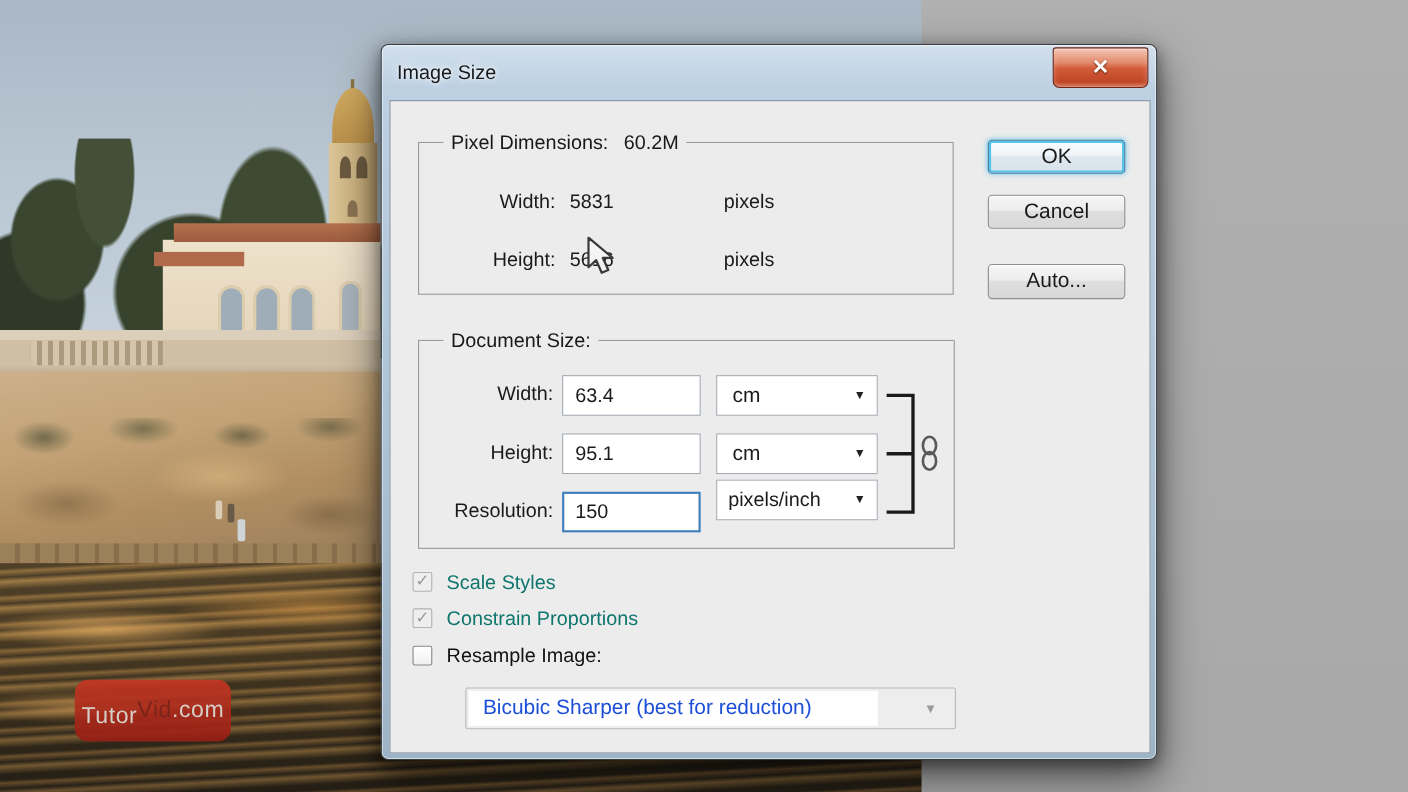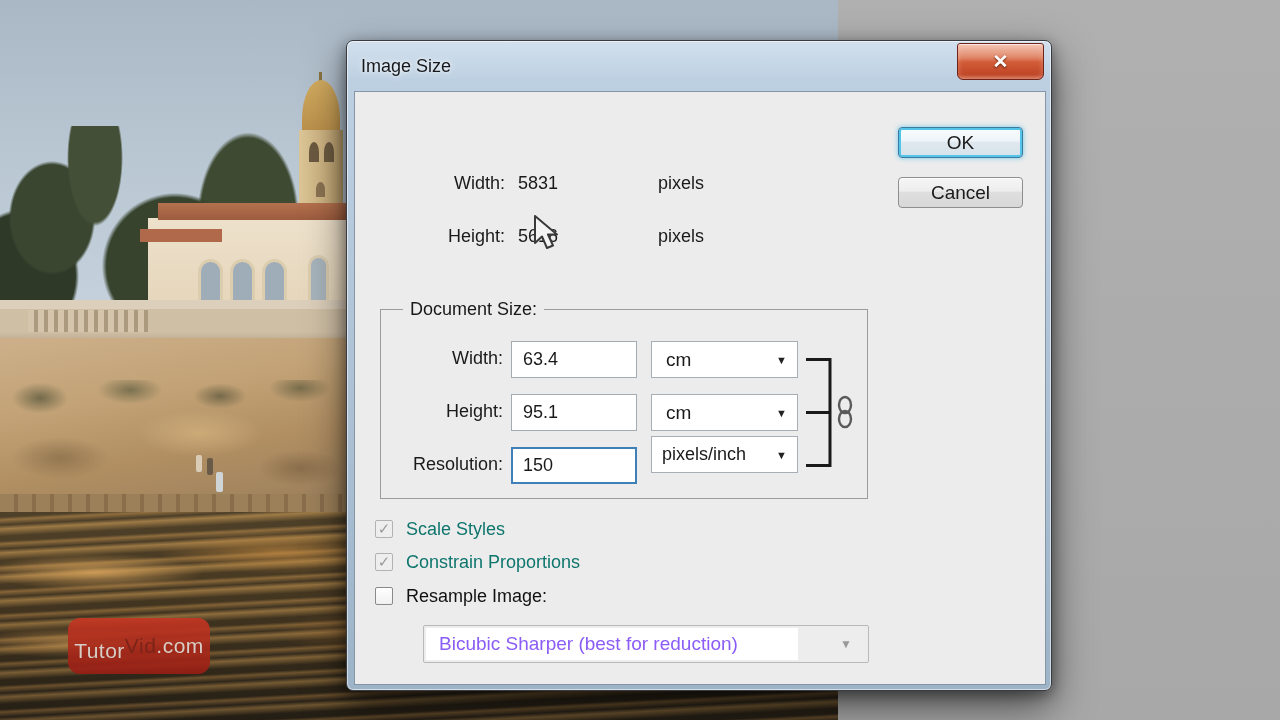--- a/index.html
+++ b/index.html
@@ -146,21 +146,21 @@
   .checkbox.en { border-color:#8a8a8a; background:linear-gradient(180deg,#ffffff,#f0f0f0); cursor:pointer; }
   .check-icon { font-size:15px; color:#9a9a9a; line-height:1; margin-top:-2px; }
   .cblabel { position:absolute; left:31px; top:-1px; font-size:18px; white-space:nowrap; }
   .cblabel.dis { color:#0f766e; }
   .cblabel.en { color:#111; }
 
   .resample-combo { position:absolute; left:68px; top:533px; width:446px; height:38px;
     background:#ededed; border:1px solid #b9b9b9; border-radius:2px; }
   .resample-inner { position:absolute; left:2px; top:2px; width:372px; height:32px;
     background:#fff; display:flex; align-items:center; padding-left:13px;
-    font-size:19px; color:#8b5cf6; white-space:nowrap; }
+    font-size:19px; color:#1d4ed8; white-space:nowrap; }
   .resample-combo .arr { color:#9a9a9a; right:16px; font-size:12px; }
 
   .btn { position:absolute; left:543px; width:125px; display:flex; align-items:center;
     justify-content:center; font-size:19px; color:#1a1a1a; border-radius:4px; cursor:pointer;
     background:linear-gradient(180deg,#f6f6f6 0%,#ededed 45%,#dedede 50%,#d8d8d8 100%);
     border:1px solid #8e8e8e; box-shadow:inset 0 1px 0 #ffffff; }
   .btn-ok { top:35px; height:31px; border:1px solid #3c7a9e;
     background:linear-gradient(180deg,#fafdfe 0%,#eef4f8 45%,#dfe8ee 50%,#d6e2ea 100%);
     box-shadow:inset 0 0 0 2px #55c4ea, 0 0 5px rgba(80,190,235,.8); }
   .btn-cancel { top:85px; height:31px; }
@@ -214,20 +214,25 @@
   <div class="dialog">
     <div class="titlebar">
       <span class="title">Image Size</span>
       <div class="close-btn">
         <span class="close-x">✕</span>
       </div>
     </div>
 
     <div class="client">
 
+      <div class="groupbox g1">
+        <div class="legend">
+          <span>Pixel Dimensions:</span><span class="total">60.2M</span>
+        </div>
+      </div>
       <div class="txtrow r1" style="left:0;width:487px;">
         <span class="lab">Width:</span>
         <span class="val">5831</span>
         <span class="unit-static">pixels</span>
       </div>
       <div class="txtrow r2" style="left:0;width:487px;">
         <span class="lab">Height:</span>
         <span class="val">5616</span>
         <span class="unit-static">pixels</span>
       </div>
@@ -282,20 +287,21 @@
         <span class="cblabel en">Resample Image:</span>
       </div>
 
       <div class="resample-combo">
         <div class="resample-inner">Bicubic Sharper (best for reduction)</div>
         <span class="arr">▼</span>
       </div>
 
       <div class="btn btn-ok">OK</div>
       <div class="btn btn-cancel">Cancel</div>
+      <div class="btn btn-auto">Auto...</div>
 
     </div>
   </div>
 
   <svg class="cursor" width="30" height="40" viewBox="0 0 30 40">
     <polygon points="2,1 2,28 9,21.5 14,33 20,30.5 15,19.5 24,19.5" fill="#f4f4f4" stroke="#3a3a3a" stroke-width="2" stroke-linejoin="round"></polygon>
   </svg>
 
 </div>
 

